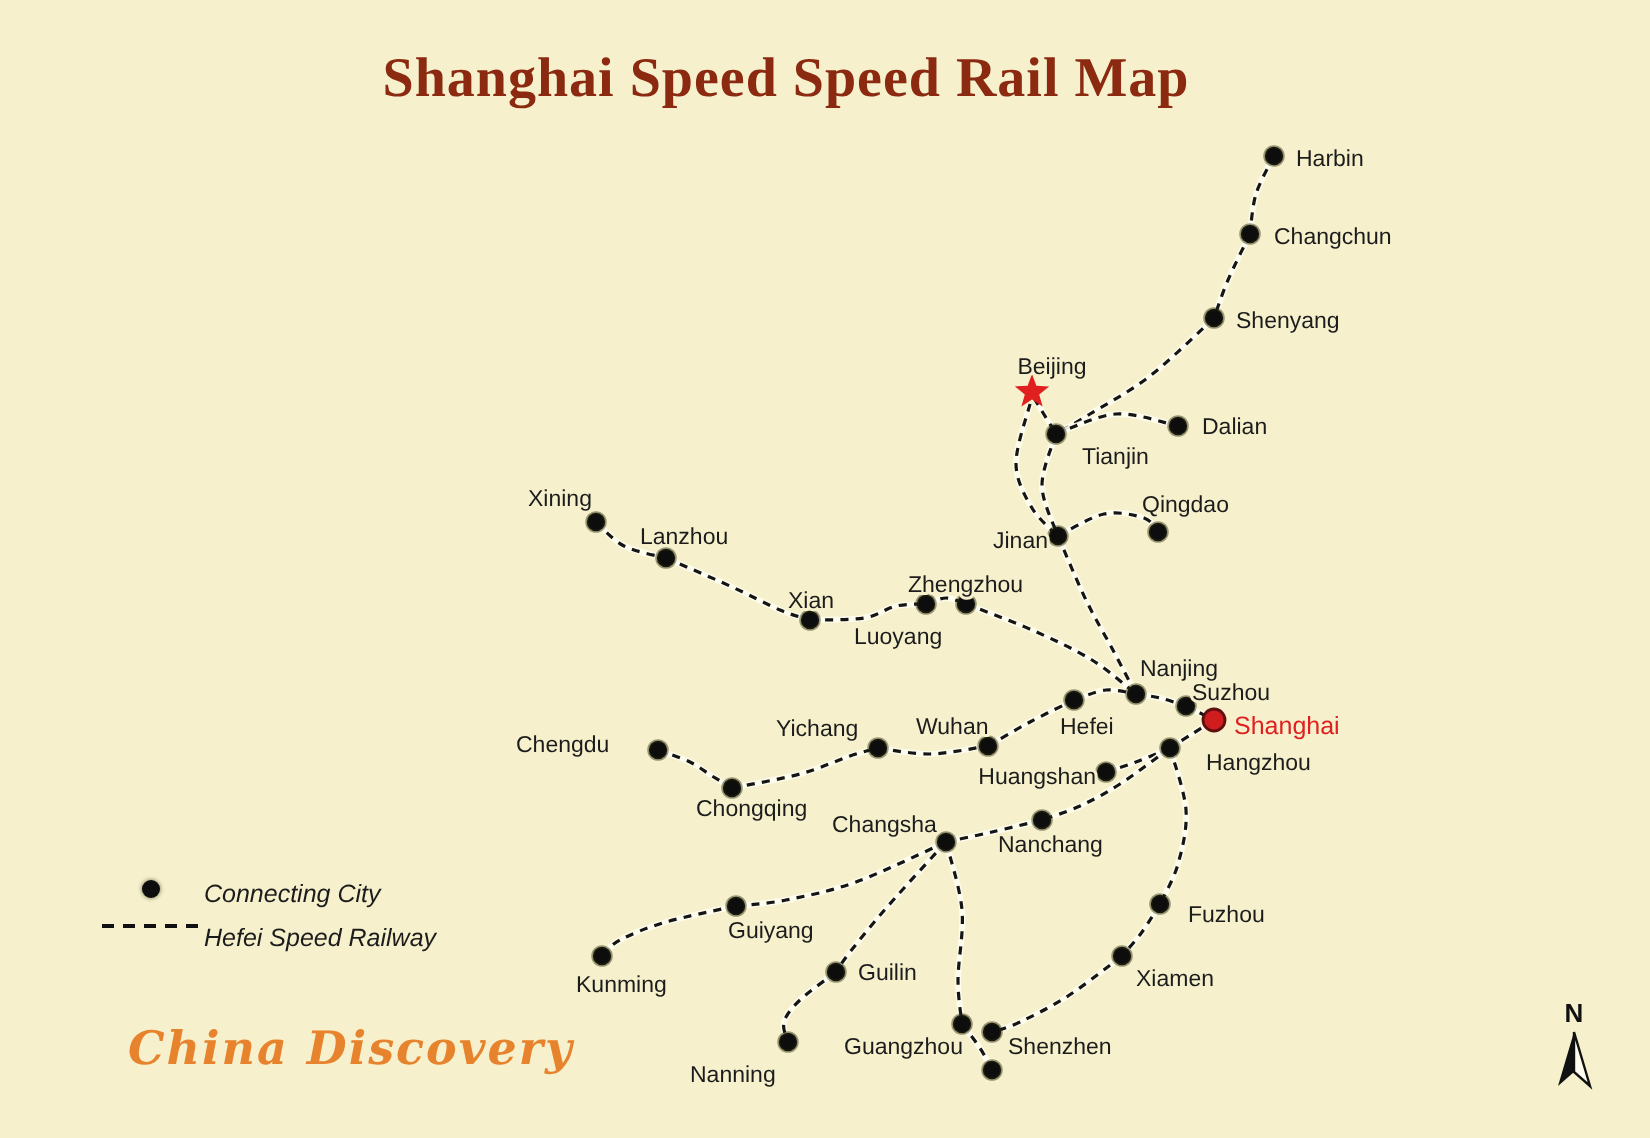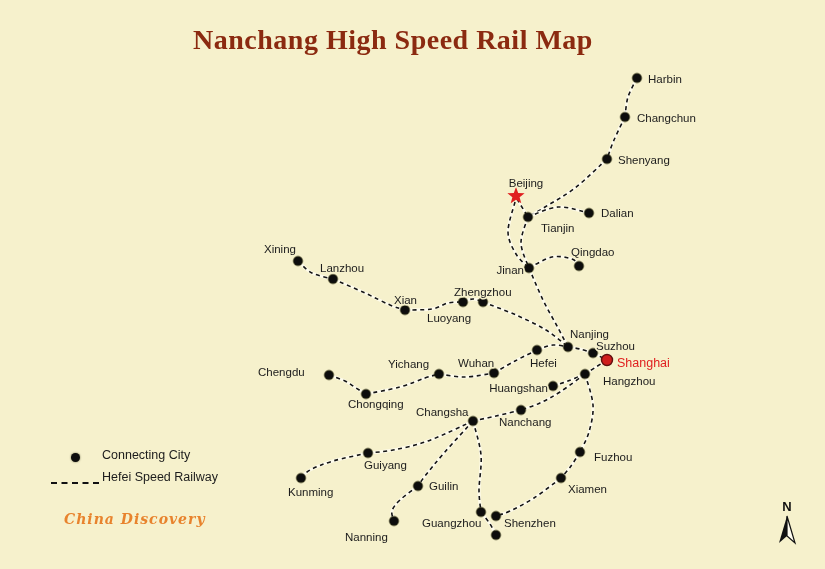--- a/index.html
+++ b/index.html
@@ -5,36 +5,36 @@
   html,body{margin:0;padding:0;}
   body{font-family:"Liberation Sans",sans-serif;}
   #stage{position:relative;width:825px;height:569px;background:#f6f1cc;overflow:hidden;}
   #page-title{position:absolute;top:24px;left:0;width:786px;margin:0;text-align:center;
     font-family:"Liberation Serif",serif;font-weight:bold;font-size:28px;color:#8b2a10;letter-spacing:.5px;}
   #rail-map{position:absolute;left:0;top:0;}
   .city-label{font-family:"Liberation Sans",sans-serif;font-size:11.5px;fill:#1c1c1c;
     paint-order:stroke;stroke:#f6f1cc;stroke-width:3px;stroke-linejoin:round;}
   .city-label.hl{fill:#e02020;font-size:12.5px;}
   .legend{position:absolute;left:48px;top:440px;color:#1c1c1c;}
-  .legend-row{display:flex;align-items:flex-end;height:22px;}
+  .legend-row{display:flex;align-items:flex-start;height:22px;font-style:italic;}
   .legend-icon{width:54px;display:flex;justify-content:center;align-items:center;}
   .legend-dot{width:9px;height:9px;background:#0d0d0d;border-radius:50%;box-shadow:0 0 2px rgba(40,40,10,.7);}
   .legend-dash{width:48px;border-top:2px dashed #111;}
   .legend-label{font-size:12.5px;}
   #brand{position:absolute;left:64px;top:511px;font-family:"DejaVu Serif",serif;font-style:italic;
-    font-weight:bold;font-size:14px;color:#e8832d;letter-spacing:1px;}
+    font-weight:bold;font-size:23px;color:#e8832d;letter-spacing:1px;}
   #compass{position:absolute;left:765px;top:499px;width:44px;text-align:center;color:#111;}
   #compass .n{font-size:13px;font-weight:bold;font-family:"Liberation Sans",sans-serif;}
   #compass svg{display:block;margin:1px auto 0;}
 </style>
 </head>
 <body>
 
 <div id="stage">
-  <h1 id="page-title">Nanchang High Speed Rail Map</h1>
+  <h1 id="page-title">Shanghai Speed Speed Rail Map</h1>
 
   <svg id="rail-map" width="825" height="569" viewBox="0 0 825 569" xmlns="http://www.w3.org/2000/svg">
       <path d="M637,78C635.5,81.16666666666667,630,90.5,628,97C626,103.5,625.5,113.66666666666667,625,117" fill="none" stroke="#fffdf0" stroke-width="3" opacity="0.9"></path>
       <path d="M637,78C635.5,81.16666666666667,630,90.5,628,97C626,103.5,625.5,113.66666666666667,625,117" fill="none" stroke="#151515" stroke-width="1.6" stroke-dasharray="4 3.6"></path>
       <path d="M625,117C623.1666666666666,120.83333333333333,617,133,614,140C611,147,608.1666666666666,155.83333333333334,607,159" fill="none" stroke="#fffdf0" stroke-width="3" opacity="0.9"></path>
       <path d="M625,117C623.1666666666666,120.83333333333333,617,133,614,140C611,147,608.1666666666666,155.83333333333334,607,159" fill="none" stroke="#151515" stroke-width="1.6" stroke-dasharray="4 3.6"></path>
       <path d="M607,159C601.6666666666666,163.83333333333334,585.3333333333334,180,575,188C564.6666666666666,196,552.8333333333334,202.16666666666666,545,207C537.1666666666666,211.83333333333334,530.8333333333334,215.33333333333334,528,217" fill="none" stroke="#fffdf0" stroke-width="3" opacity="0.9"></path>
       <path d="M607,159C601.6666666666666,163.83333333333334,585.3333333333334,180,575,188C564.6666666666666,196,552.8333333333334,202.16666666666666,545,207C537.1666666666666,211.83333333333334,530.8333333333334,215.33333333333334,528,217" fill="none" stroke="#151515" stroke-width="1.6" stroke-dasharray="4 3.6"></path>
       <path d="M528,217C533,215.33333333333334,547.8333333333334,207.66666666666666,558,207C568.1666666666666,206.33333333333334,583.8333333333334,212,589,213" fill="none" stroke="#fffdf0" stroke-width="3" opacity="0.9"></path>
       <path d="M528,217C533,215.33333333333334,547.8333333333334,207.66666666666666,558,207C568.1666666666666,206.33333333333334,583.8333333333334,212,589,213" fill="none" stroke="#151515" stroke-width="1.6" stroke-dasharray="4 3.6"></path>

